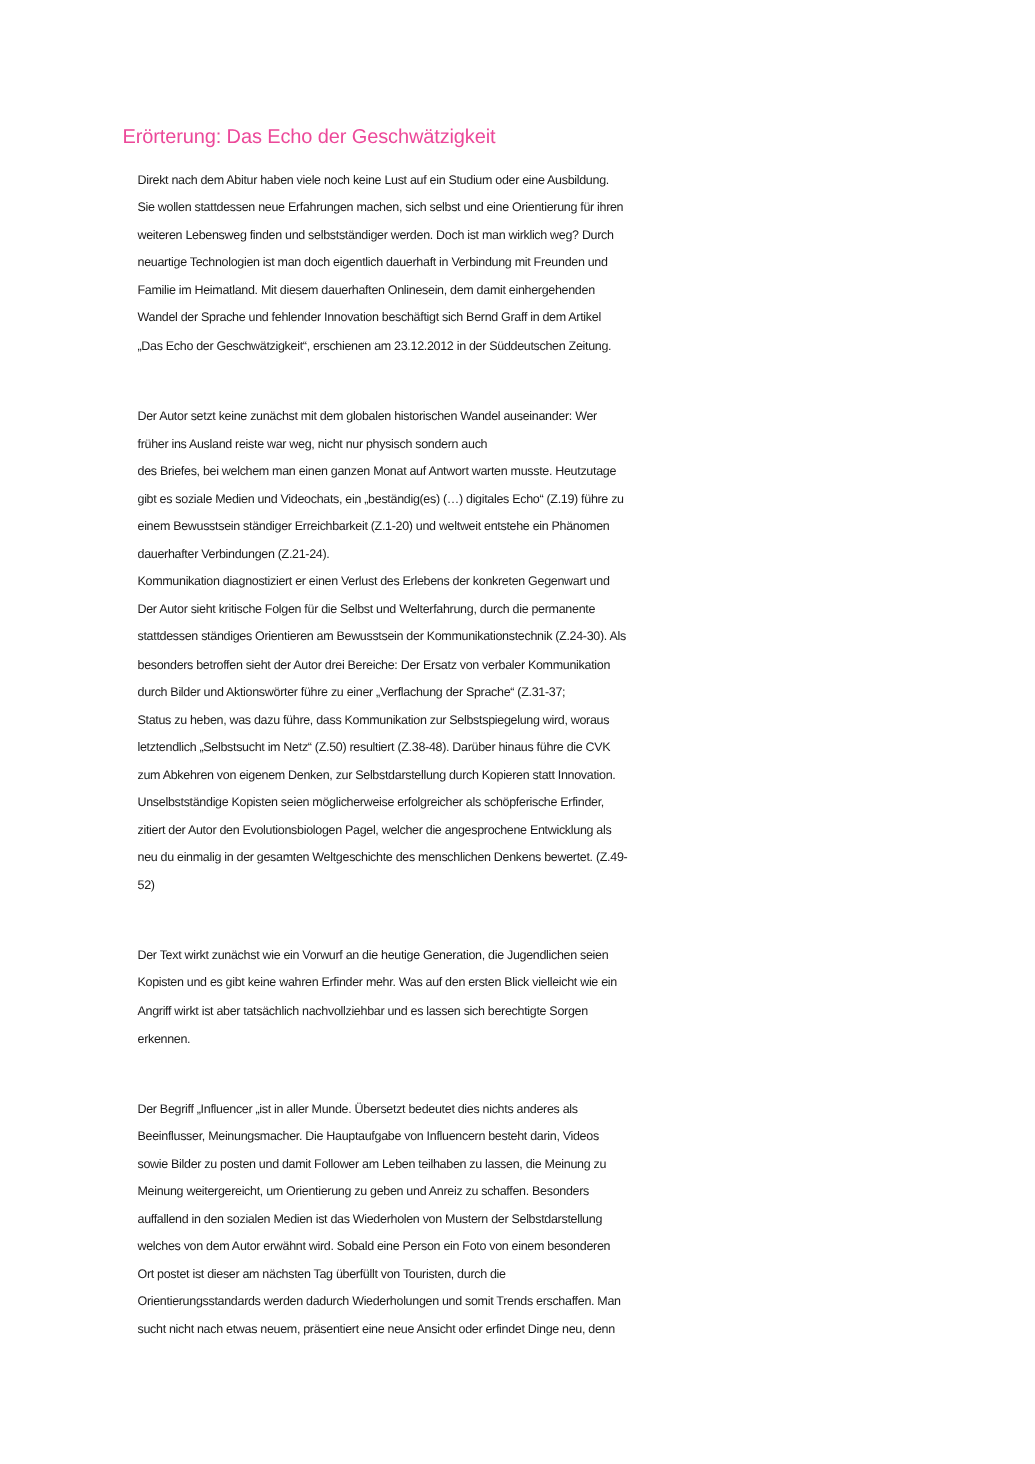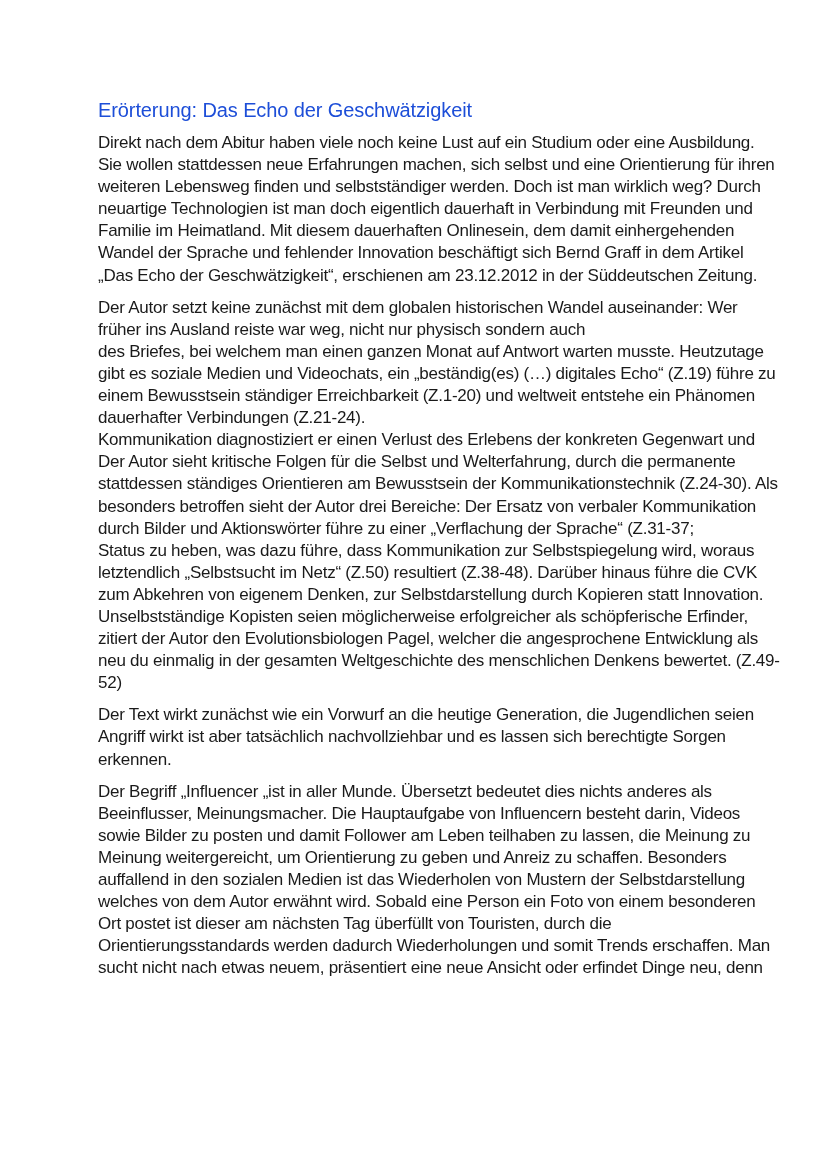--- a/index.html
+++ b/index.html
@@ -15,31 +15,31 @@
       font-family: "Liberation Sans", "DejaVu Sans", sans-serif;
       color: #1a1a1a;
     }
     .page {
       position: absolute;
       left: 98px;
       top: 98px;
       width: 640px;
     }
     .title {
-      font-size: 20px;
-      color: #1d4ed8;
+      font-size: 16px;
+      color: #ec4899;
       line-height: 24px;
       margin: 0 0 10px 0;
       font-weight: normal;
       letter-spacing: -0.1px;
       white-space: nowrap;
     }
     .para {
-      margin: 0;
-      font-size: 17px;
+      margin: 12px;
+      font-size: 10px;
       line-height: 22.1px;
       letter-spacing: -0.25px;
     }
     .para .line {
       display: block;
       white-space: nowrap;
     }
     .gap { height: 10px; }
   </style>
 </head>
@@ -76,20 +76,21 @@
     <span class="line">zum Abkehren von eigenem Denken, zur Selbstdarstellung durch Kopieren statt Innovation.</span>
     <span class="line">Unselbstständige Kopisten seien möglicherweise erfolgreicher als schöpferische Erfinder,</span>
     <span class="line">zitiert der Autor den Evolutionsbiologen Pagel, welcher die angesprochene Entwicklung als</span>
     <span class="line">neu du einmalig in der gesamten Weltgeschichte des menschlichen Denkens bewertet. (Z.49-</span>
     <span class="line">52)</span>
   </p>
   <div class="gap"></div>
 
   <p class="para">
     <span class="line">Der Text wirkt zunächst wie ein Vorwurf an die heutige Generation, die Jugendlichen seien</span>
+    <span class="line">Kopisten und es gibt keine wahren Erfinder mehr. Was auf den ersten Blick vielleicht wie ein</span>
     <span class="line">Angriff wirkt ist aber tatsächlich nachvollziehbar und es lassen sich berechtigte Sorgen</span>
     <span class="line">erkennen.</span>
   </p>
   <div class="gap"></div>
 
   <p class="para">
     <span class="line">Der Begriff „Influencer „ist in aller Munde. Übersetzt bedeutet dies nichts anderes als</span>
     <span class="line">Beeinflusser, Meinungsmacher. Die Hauptaufgabe von Influencern besteht darin, Videos</span>
     <span class="line">sowie Bilder zu posten und damit Follower am Leben teilhaben zu lassen, die Meinung zu</span>
     <span class="line">Meinung weitergereicht, um Orientierung zu geben und Anreiz zu schaffen. Besonders</span>

